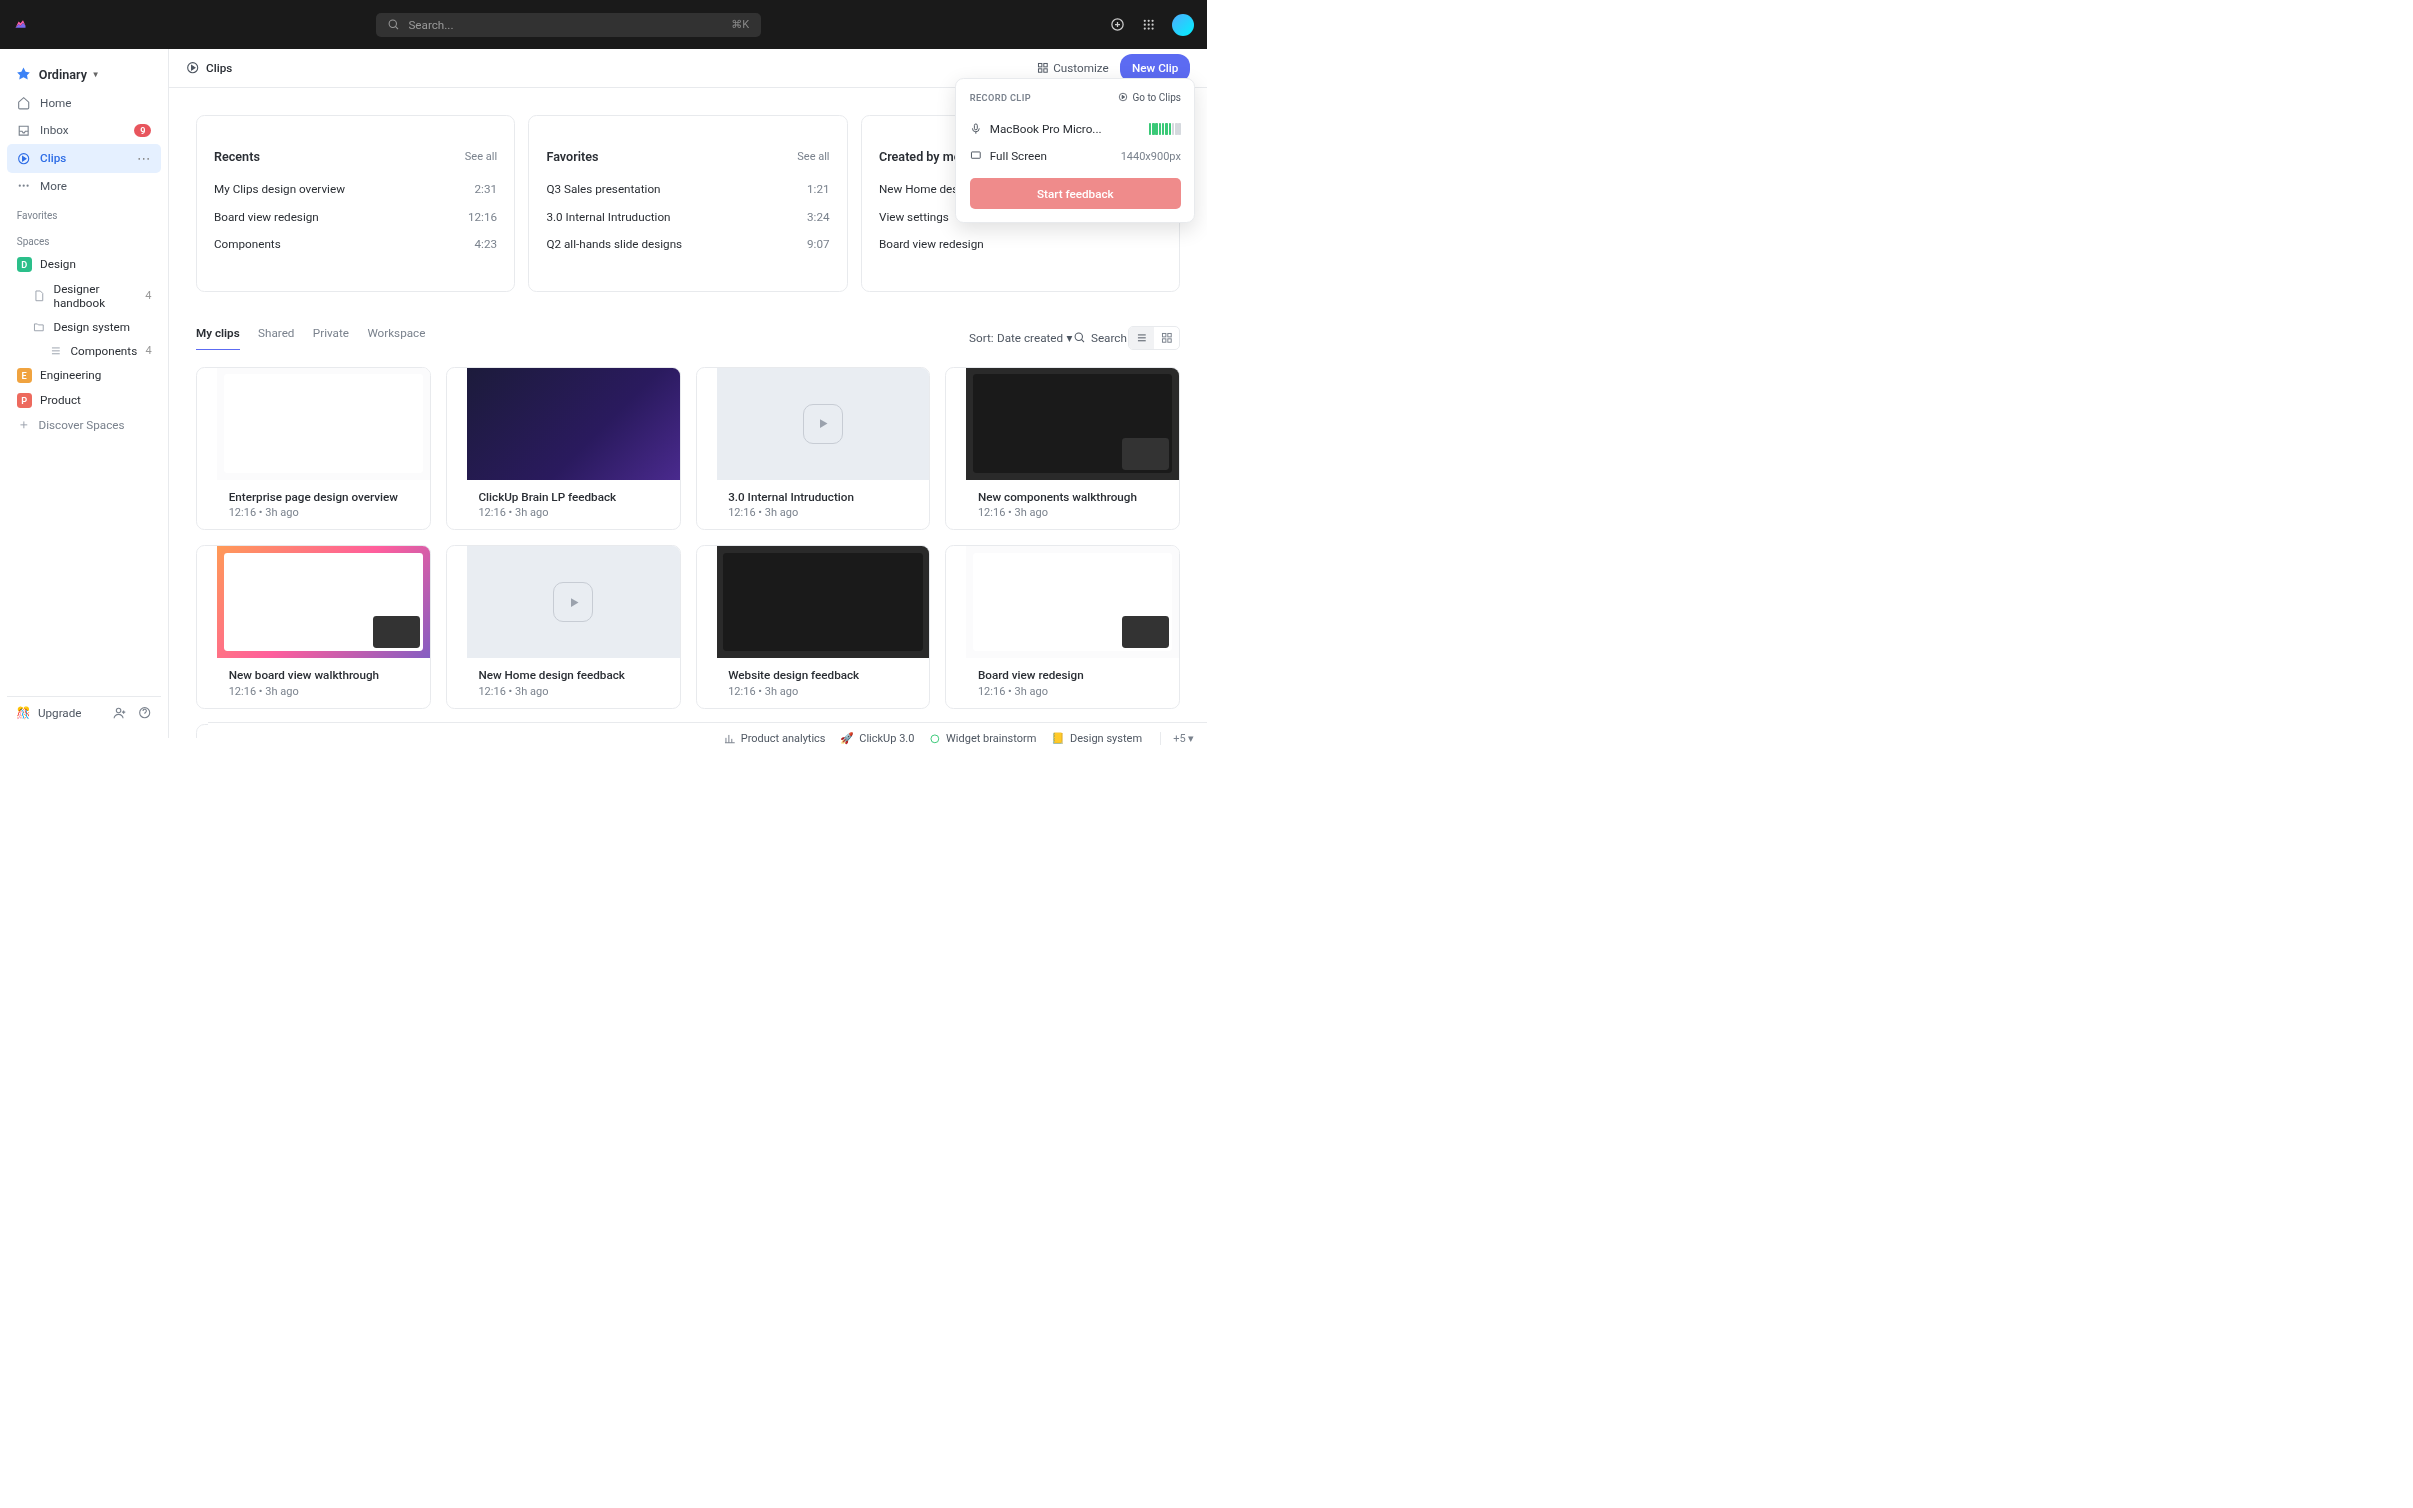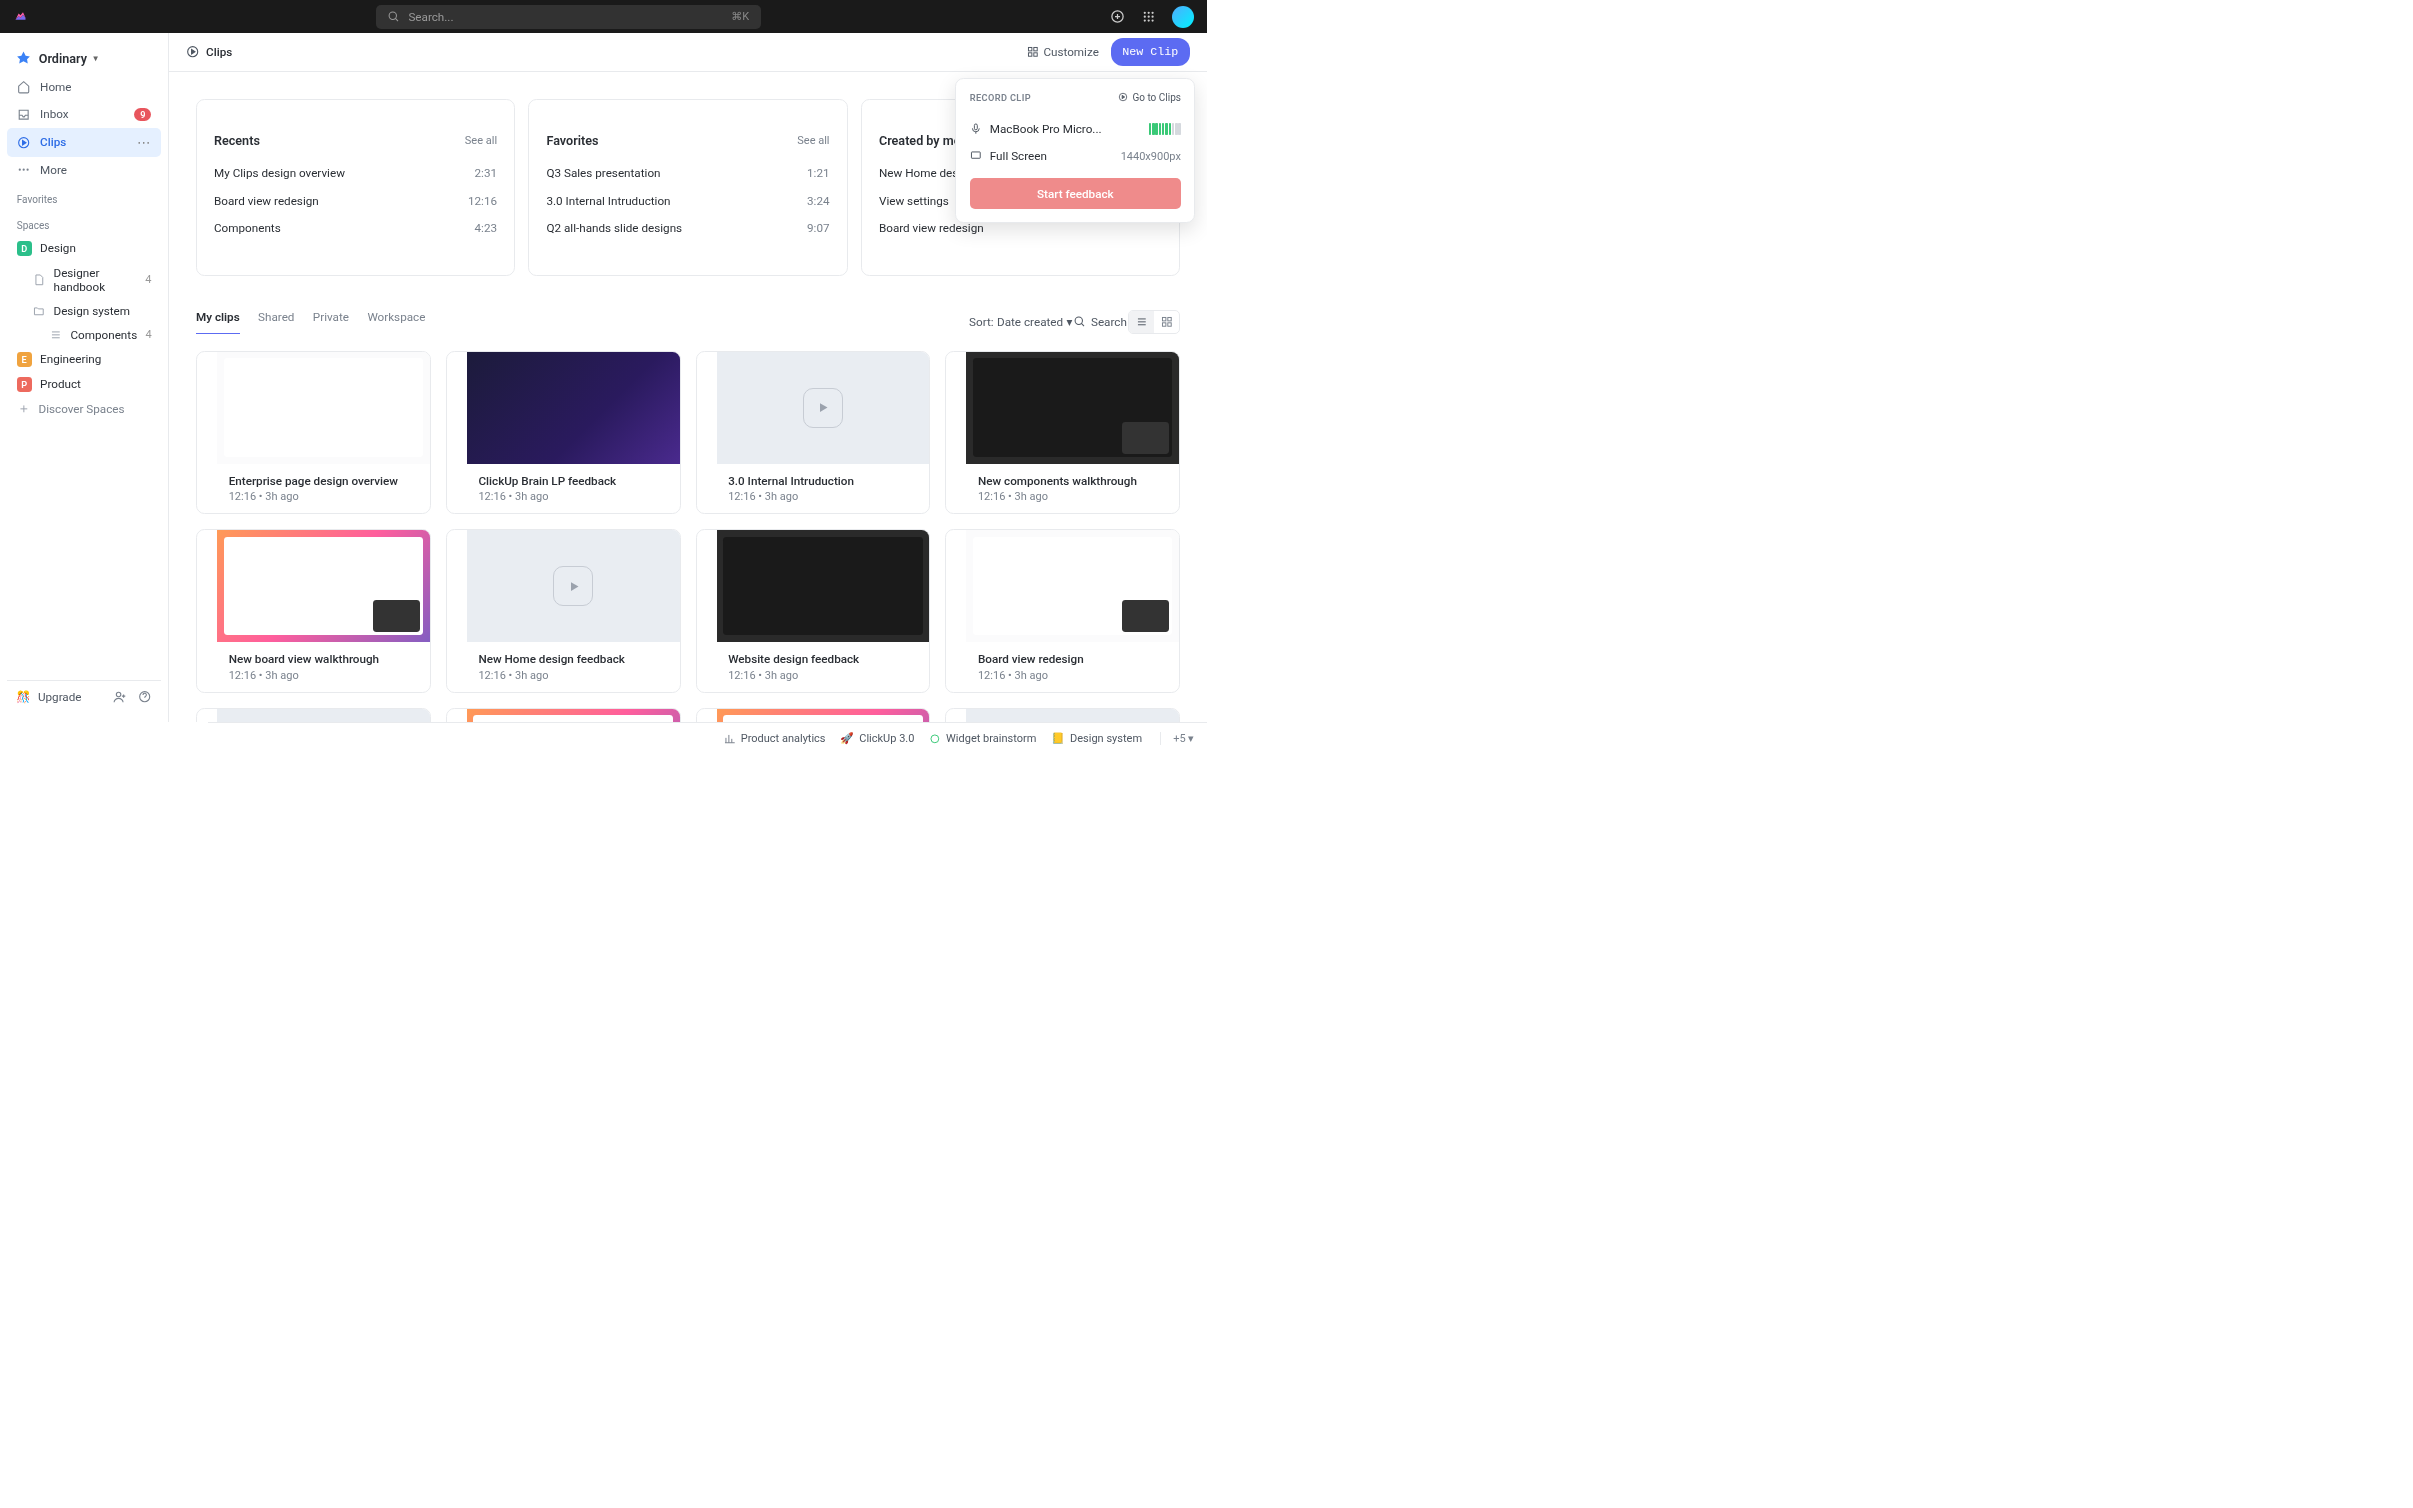--- a/index.html
+++ b/index.html
@@ -1,19 +1,19 @@
 <!DOCTYPE html>
 <html style="font-size:13.4px"><head>
 <meta charset="utf-8">
 <style>
 * { margin: 0; padding: 0; box-sizing: border-box; font-family: -apple-system, BlinkMacSystemFont, 'Segoe UI', Roboto, sans-serif; }
 body { background: #fff; color: #2a2e34; overflow: hidden; width: 1207px; height: 754px; position: relative; }
 
 
-.topbar { background: #1a1a1a; height: 33px; display: flex; align-items: center; justify-content: space-between; padding: 0 13.4px; }
+.topbar { background: #1a1a1a; height: 49px; display: flex; align-items: center; justify-content: space-between; padding: 0 13.4px; }
 .topbar-left { display: flex; align-items: center; gap: 10px; }
 .logo-icon { width: 15px; height: 15px; }
 .topbar-center { flex: 1; display: flex; justify-content: center; }
 .search-box { background: #323232; border-radius: 5px; padding: 5px 11.7px; display: flex; align-items: center; gap: 8.4px; width: 385px; color: #999; font-size: 11.7px; }
 .search-box .kbd { margin-left: auto; color: #888; font-size: 11px; }
 .topbar-right { display: flex; align-items: center; gap: 13.4px; }
 .circle-btn { width: 18.4px; height: 18.4px; display: flex; align-items: center; justify-content: center; color: #ccc; cursor: pointer; }
 .avatar { width: 22px; height: 22px; border-radius: 50%; background: linear-gradient(135deg,#4facfe,#00f2fe); }
 
 
@@ -38,21 +38,21 @@
 .sidebar-footer { margin-top: auto; border-top: 0.8px solid #e8eaed; padding: 8.4px 10px; display: flex; align-items: center; justify-content: space-between; }
 .upgrade { display: flex; align-items: center; gap: 6.7px; font-size: 11.7px; color: #4f5762; cursor: pointer; }
 .sf-icons { display: flex; gap: 11.7px; color: #7a828d; }
 
 
 .main { flex: 1; overflow-y: auto; }
 .main-header { height: 39px; display: flex; align-items: center; justify-content: space-between; padding: 0 17px; border-bottom: 0.8px solid #e8eaed; }
 .mh-left { display: flex; align-items: center; gap: 6.7px; font-size: 11.7px; font-weight: 500; }
 .mh-right { display: flex; align-items: center; gap: 11.7px; font-size: 11.7px; }
 .customize { display: flex; align-items: center; gap: 5px; color: #4f5762; cursor: pointer; }
-.new-clip-btn { background: #5c6bf2; color: #fff; border: none; border-radius: 12px; padding: 6.7px 11.7px; font-size: 11.7px; font-weight: 500; cursor: pointer; font-family: Liberation Mono, monospace; }
+.new-clip-btn { background: #5c6bf2; color: #fff; border: none; border-radius: 12px; padding: 6.7px 11.7px; font-size: 11.7px; font-weight: 500; cursor: pointer; }
 
 
 .cards-row { display: flex; gap: 13.4px; padding: 27px 27px 17px; }
 .card { border: 0.8px solid #e8eaed; border-radius: 8.4px; padding: 33px 17px; flex: 1; min-width: 0; }
 .card-header { display: flex; justify-content: space-between; align-items: center; margin-bottom: 11.7px; }
 .card-title { font-size: 12.6px; font-weight: 600; }
 .see-all { font-size: 11px; color: #7a828d; cursor: pointer; }
 .clip-row { display: flex; justify-content: space-between; padding: 6.7px 0; font-size: 11.7px; color: #2a2e34; cursor: pointer; }
 .clip-row .time { color: #7a828d; }
 

